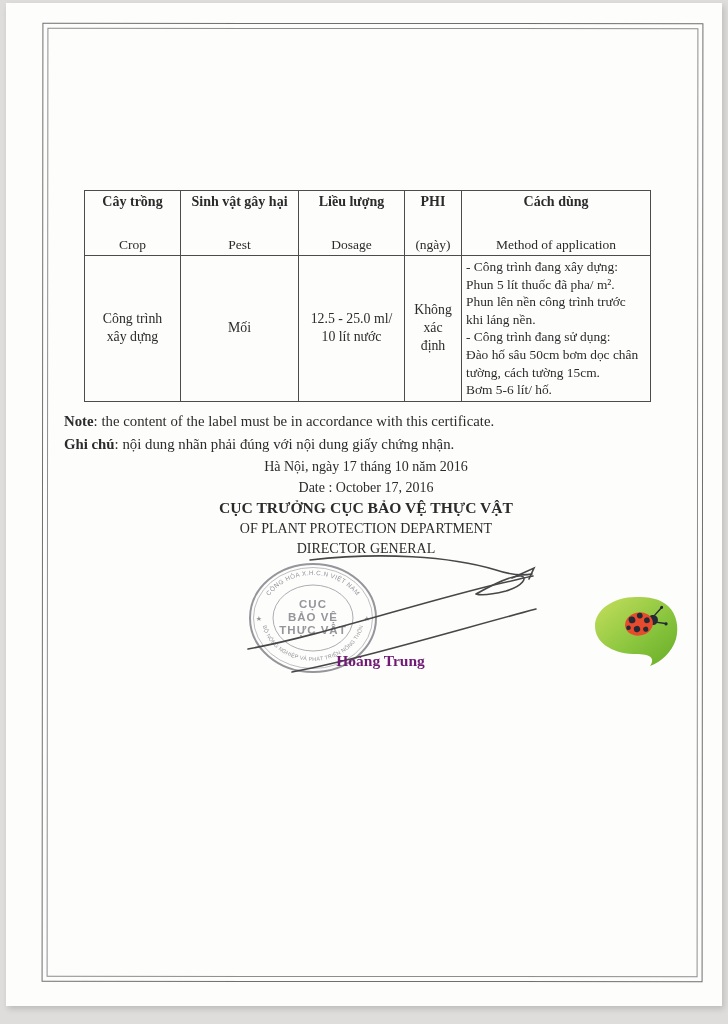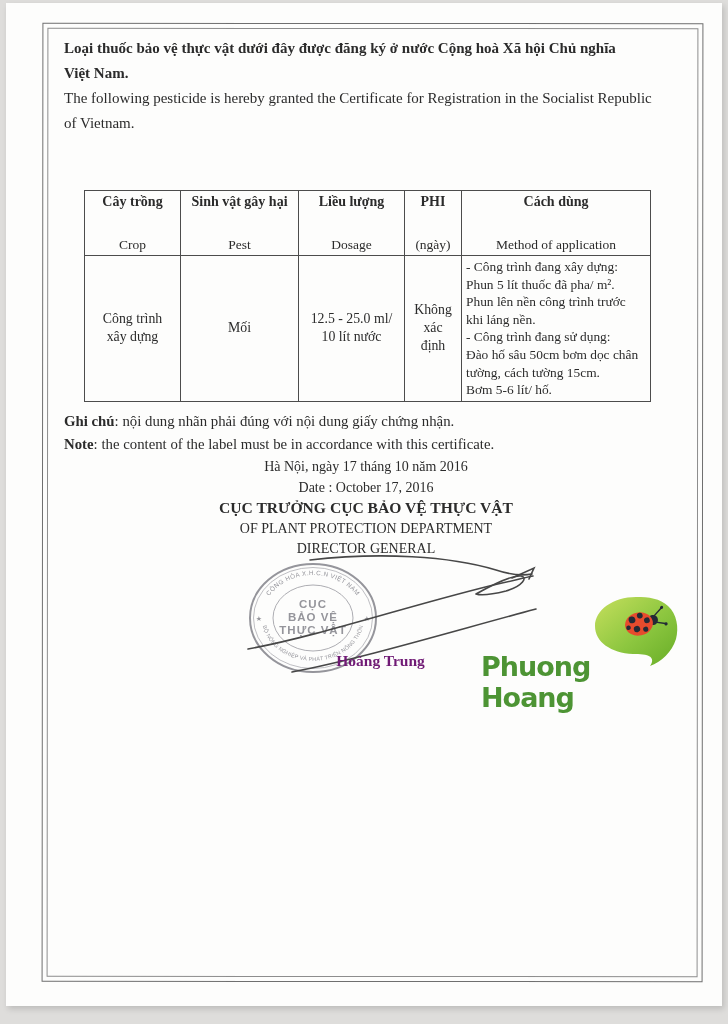--- a/index.html
+++ b/index.html
@@ -68,26 +68,20 @@
     color:#4d9434;
   }
 </style>
 </head>
 <body>
 
 <div class="canvas">
   <div class="paper"></div>
   <div class="frame"></div>
 
-  <div class="intro">
-    <p class="vi pre">Loại thuốc bảo vệ thực vật dưới đây được đăng ký ở nước Cộng hoà Xã hội Chủ nghĩa
-Việt Nam.</p>
-    <p class="en pre">The following pesticide is hereby granted the Certificate for Registration in the Socialist Republic
-of Vietnam.</p>
-  </div>
 
 
   <table class="app">
     <colgroup>
       <col style="width:96px">
         <col style="width:118px">
         <col style="width:106px">
         <col style="width:57px">
         <col style="width:189px">
     </colgroup>
@@ -129,22 +123,22 @@
 Phun 5 lít thuốc đã pha/ m².
 Phun lên nền công trình trước khi láng nền.
 - Công trình đang sử dụng:
 Đào hố sâu 50cm bơm dọc chân tường, cách tường 15cm.
 Bơm 5-6 lít/ hố.</td>
       </tr>
     </tbody>
   </table>
 
   <div class="note">
+    <div><b>Note</b><span>: the content of the label must be in accordance with this certificate.</span></div>
     <div><b>Ghi chú</b><span>: nội dung nhãn phải đúng với nội dung giấy chứng nhận.</span></div>
-    <div><b>Note</b><span>: the content of the label must be in accordance with this certificate.</span></div>
   </div>
 
   <div class="closing">
     <div>Hà Nội, ngày 17 tháng 10 năm 2016</div>
     <div>Date : October 17, 2016</div>
     <div class="authority">CỤC TRƯỞNG CỤC BẢO VỆ THỰC VẬT</div>
     <div>OF PLANT PROTECTION DEPARTMENT</div>
     <div>DIRECTOR GENERAL</div>
   </div>
 
@@ -198,14 +192,13 @@
       <circle cx="14.5" cy="-1" r="5" fill="#232a36"></circle>
       <ellipse cx="0" cy="0" rx="14" ry="11.5" fill="#e64b2d"></ellipse>
       <circle cx="-6" cy="-5.5" r="3.4" fill="#232a36"></circle>
       <circle cx="2.5" cy="-8" r="2.9" fill="#232a36"></circle>
       <circle cx="8.5" cy="-2" r="2.9" fill="#232a36"></circle>
       <circle cx="-3" cy="4.5" r="3.2" fill="#232a36"></circle>
       <circle cx="5.5" cy="6.5" r="2.6" fill="#232a36"></circle>
       <circle cx="-11" cy="1.5" r="2.3" fill="#232a36"></circle>
     </g>
   </svg>
-  <div class="logo-text">Phuong Hoang</div>
 </div>
 
 </body></html>

